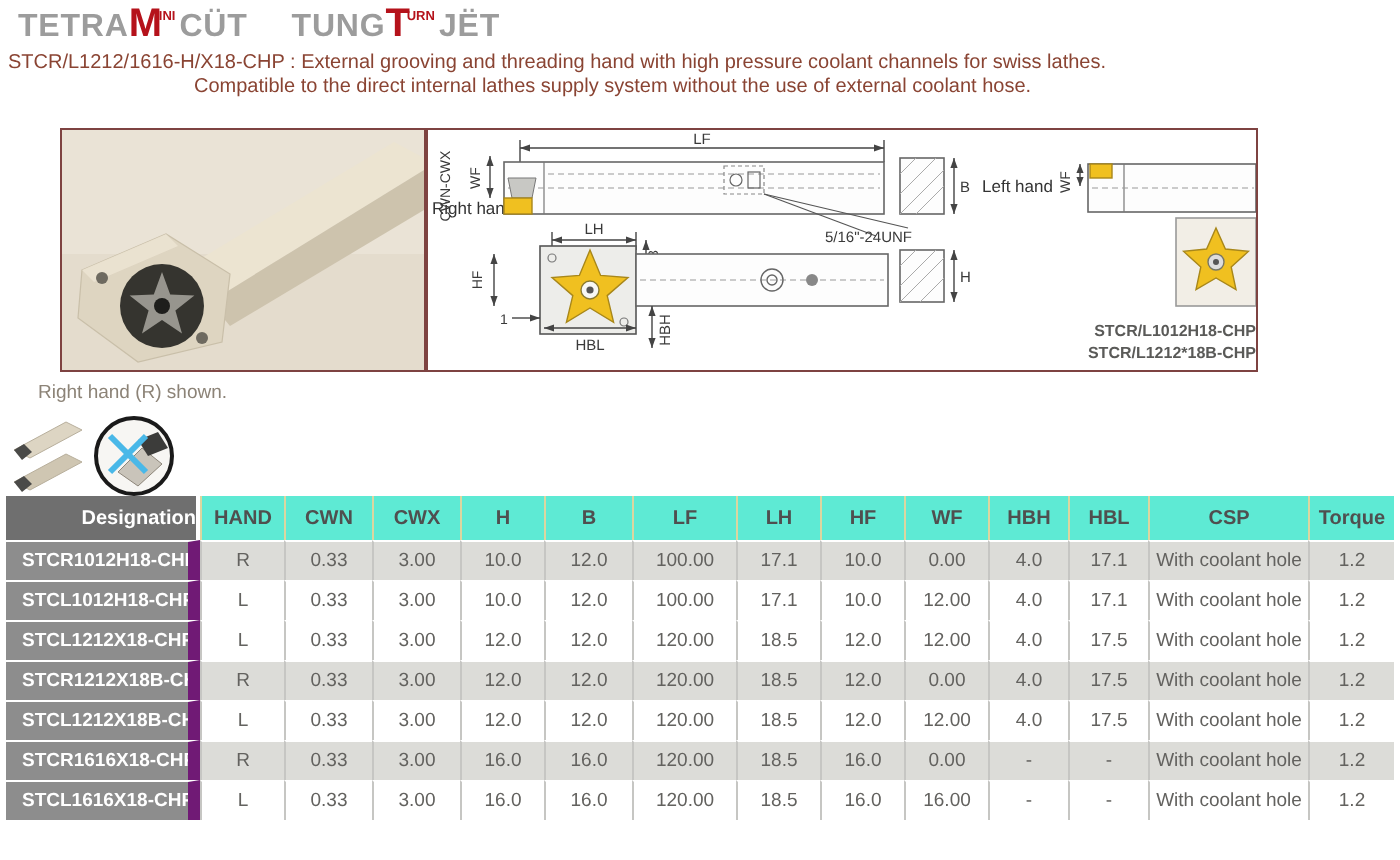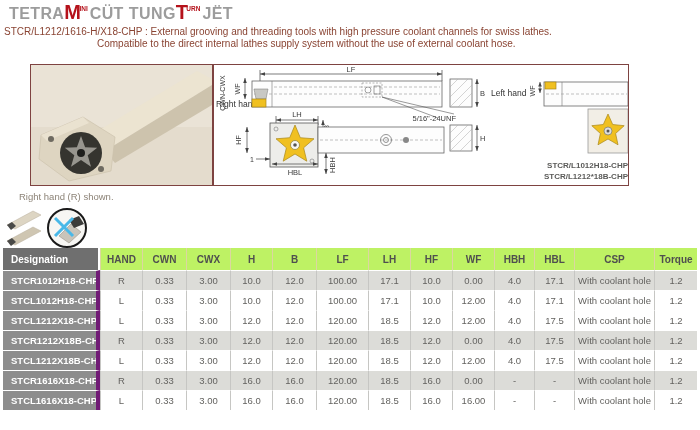--- a/index.html
+++ b/index.html
@@ -4,44 +4,44 @@
 <style>
   html,body{margin:0;padding:0;}
   body{width:700px;height:430px;position:relative;background:#fff;
        font-family:"Liberation Sans",sans-serif;overflow:hidden;}
 
   .logo{position:absolute;left:9px;top:1px;white-space:nowrap;
         color:#9c9c9c;font-weight:700;font-size:16px;letter-spacing:.4px;}
   .logo .accent{color:#b5121b;font-size:20px;}
   .logo .lsup{color:#b5121b;font-size:6.5px;font-weight:700;
               position:relative;top:-8px;left:-2px;letter-spacing:0;}
-  .logo .w2{margin-left:5px;}
+  .logo .w2{margin-left:22px;}
 
   .desc{position:absolute;left:4px;top:26px;font-size:10px;line-height:11.5px;color:#8a4433;}
   .desc .l2{padding-left:93px;}
 
   .photo-box{position:absolute;left:30px;top:64px;width:181px;height:120px;
              border:1px solid #7e4341;overflow:hidden;}
   .draw-box{position:absolute;left:213px;top:64px;width:414px;height:120px;
             border:1px solid #7e4341;background:#fff;overflow:hidden;}
 
   .caption{position:absolute;left:19px;top:191px;font-size:9.5px;color:#8c8377;}
   .thumbs{position:absolute;left:3px;top:205px;}
 
   table.spec{position:absolute;left:3px;top:248px;width:694px;
              border-collapse:separate;border-spacing:0;table-layout:fixed;}
   .spec th,.spec td{padding:0;text-align:center;overflow:hidden;white-space:nowrap;}
-  .spec thead th{height:22px;background:#bef264;font-size:10px;font-weight:700;
+  .spec thead th{height:22px;background:#5eead4;font-size:10px;font-weight:700;
                  color:#4f4f4f;border-left:1px solid #dcd6a0;}
-  .spec thead th.des{background:#6f6f6f;color:#fff;text-align:left;padding-left:8px;
+  .spec thead th.des{background:#6f6f6f;color:#fff;text-align:right;padding-left:8px;
                      border-left:none;border-right:2px solid #fff;}
   .spec tbody td{height:19px;font-size:9.5px;color:#63625f;
                  border-left:1px solid #c6c6c3;border-top:1px solid #fff;}
   .spec tbody td.des{background:#8d8d8d;color:#fff;text-align:left;padding-left:8px;
-                     font-weight:700;border-left:none;border-right:4px solid #701a75;}
+                     font-weight:700;border-left:none;border-right:6px solid #701a75;}
   .spec tr.a td:not(.des){background:#dcdcd8;}
   .spec tr.b td:not(.des){background:#ffffff;}
 
   svg text{font-family:"Liberation Sans",sans-serif;}
   .dim{font-size:7.5px;fill:#3a3a3a;}
   .dim-s{font-size:7px;fill:#3a3a3a;}
   .hand{font-size:8.5px;fill:#333;}
   .model{font-size:8px;font-weight:700;fill:#5a5a58;}
   .oline{fill:#fdfdfd;stroke:#666;stroke-width:.8;}
   .dimline{stroke:#444;stroke-width:.7;}
@@ -50,21 +50,21 @@
   .hatch{stroke:#aaa;stroke-width:.5;}
 </style>
 </head>
 <body>
 
 <div class="logo">
   <span>TETRA</span><span class="accent">M</span><span class="lsup">INI</span><span>CÜT</span><span class="w2">TUNG</span><span class="accent">T</span><span class="lsup">URN</span><span>JËT</span>
 </div>
 
 <div class="desc">
-  <div class="l1"><span>STCR/L1212/1616-H/X18-CHP :</span>&nbsp;<span>External grooving and threading tools with high pressure coolant channels for swiss lathes.</span></div>
+  <div class="l1"><span>STCR/L1212/1616-H/X18-CHP :</span>&nbsp;<span>External grooving and threading hand with high pressure coolant channels for swiss lathes.</span></div>
   <div class="l2">Compatible to the direct internal lathes supply system without the use of external coolant hose.</div>
 </div>
 
 <div class="photo-box">
   <svg width="181" height="120" viewBox="0 0 181 120">
     <rect x="0" y="0" width="181" height="120" fill="#eae3d6"></rect>
     <rect x="0" y="62" width="181" height="58" fill="#e0d7c6" opacity="0.6"></rect>
 
     <polygon points="60,70 166,6 181,14 181,20 74,86" fill="#ece4d1"></polygon>
     <polygon points="74,86 181,20 181,40 84,98" fill="#cdc3ad"></polygon>

